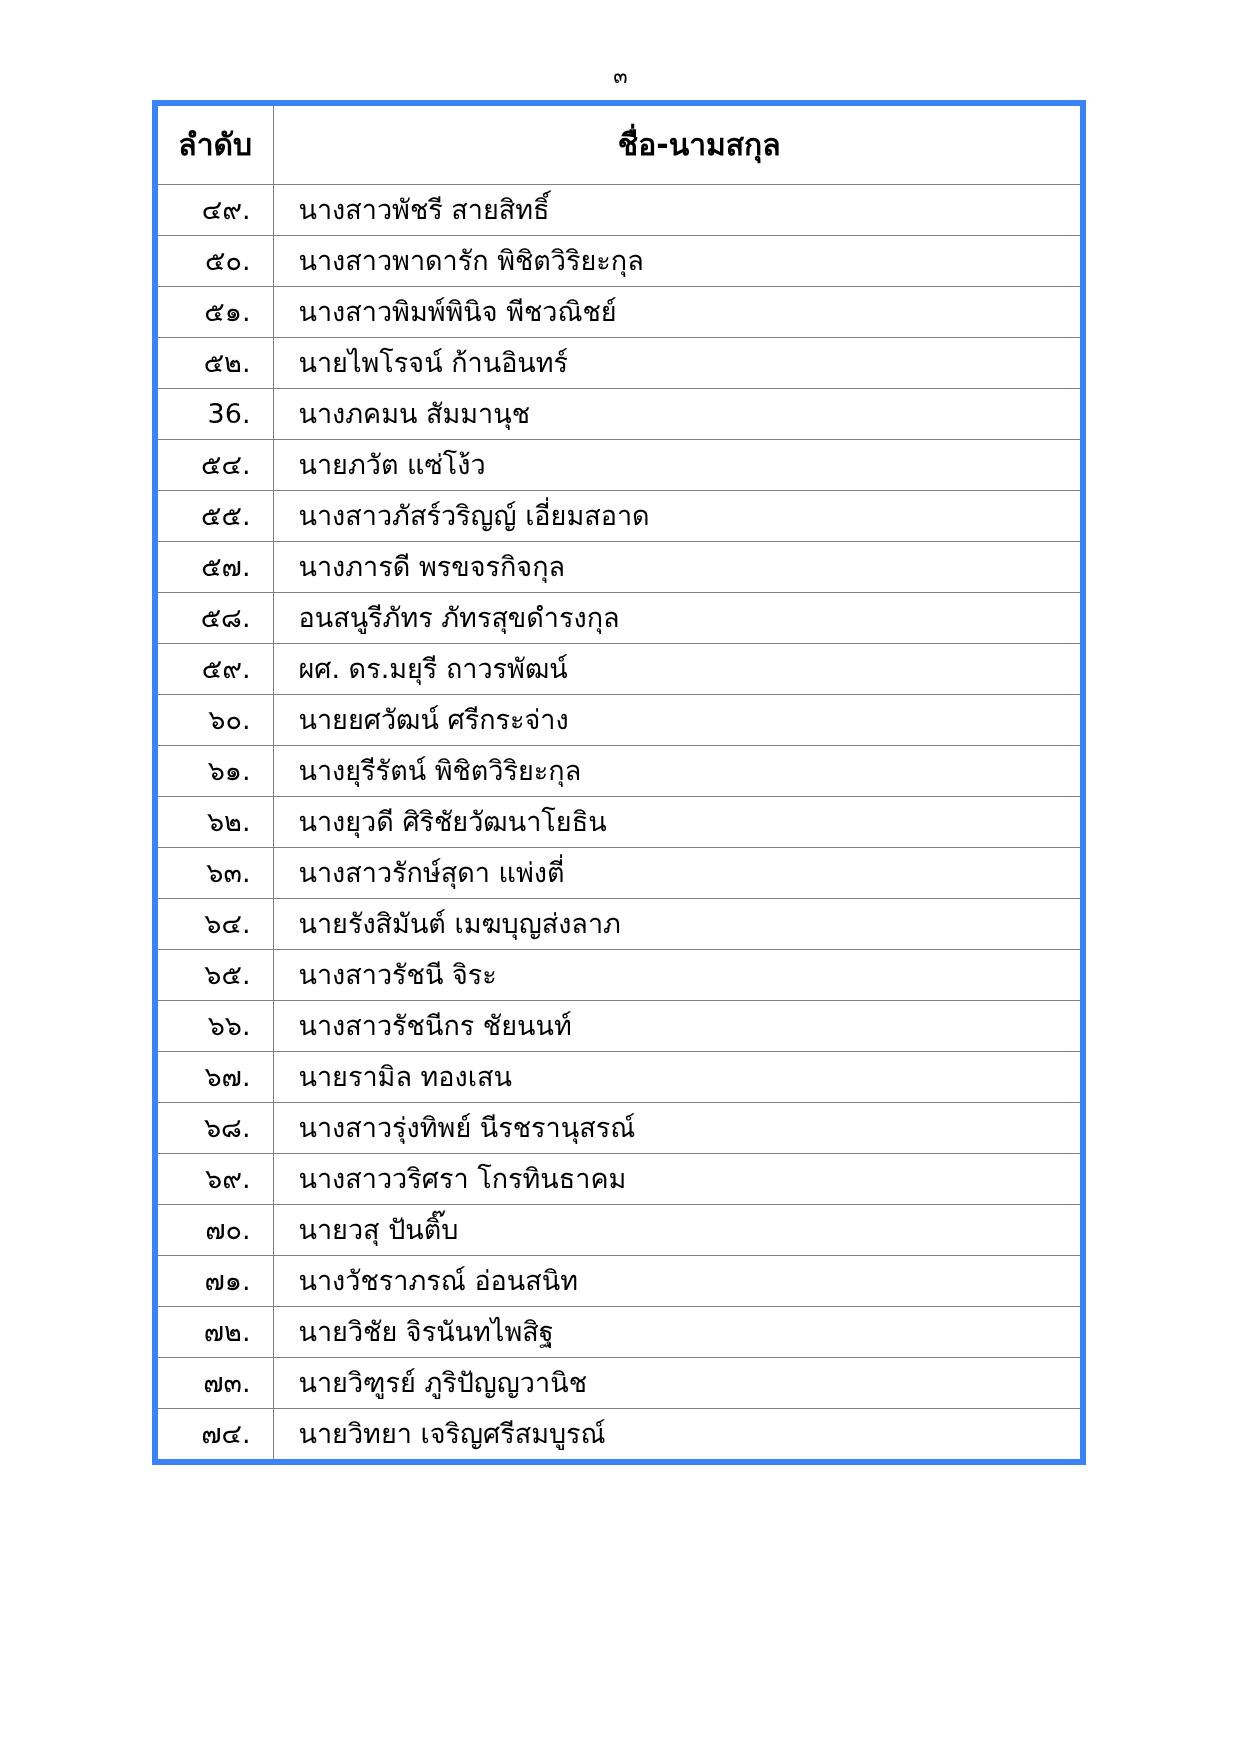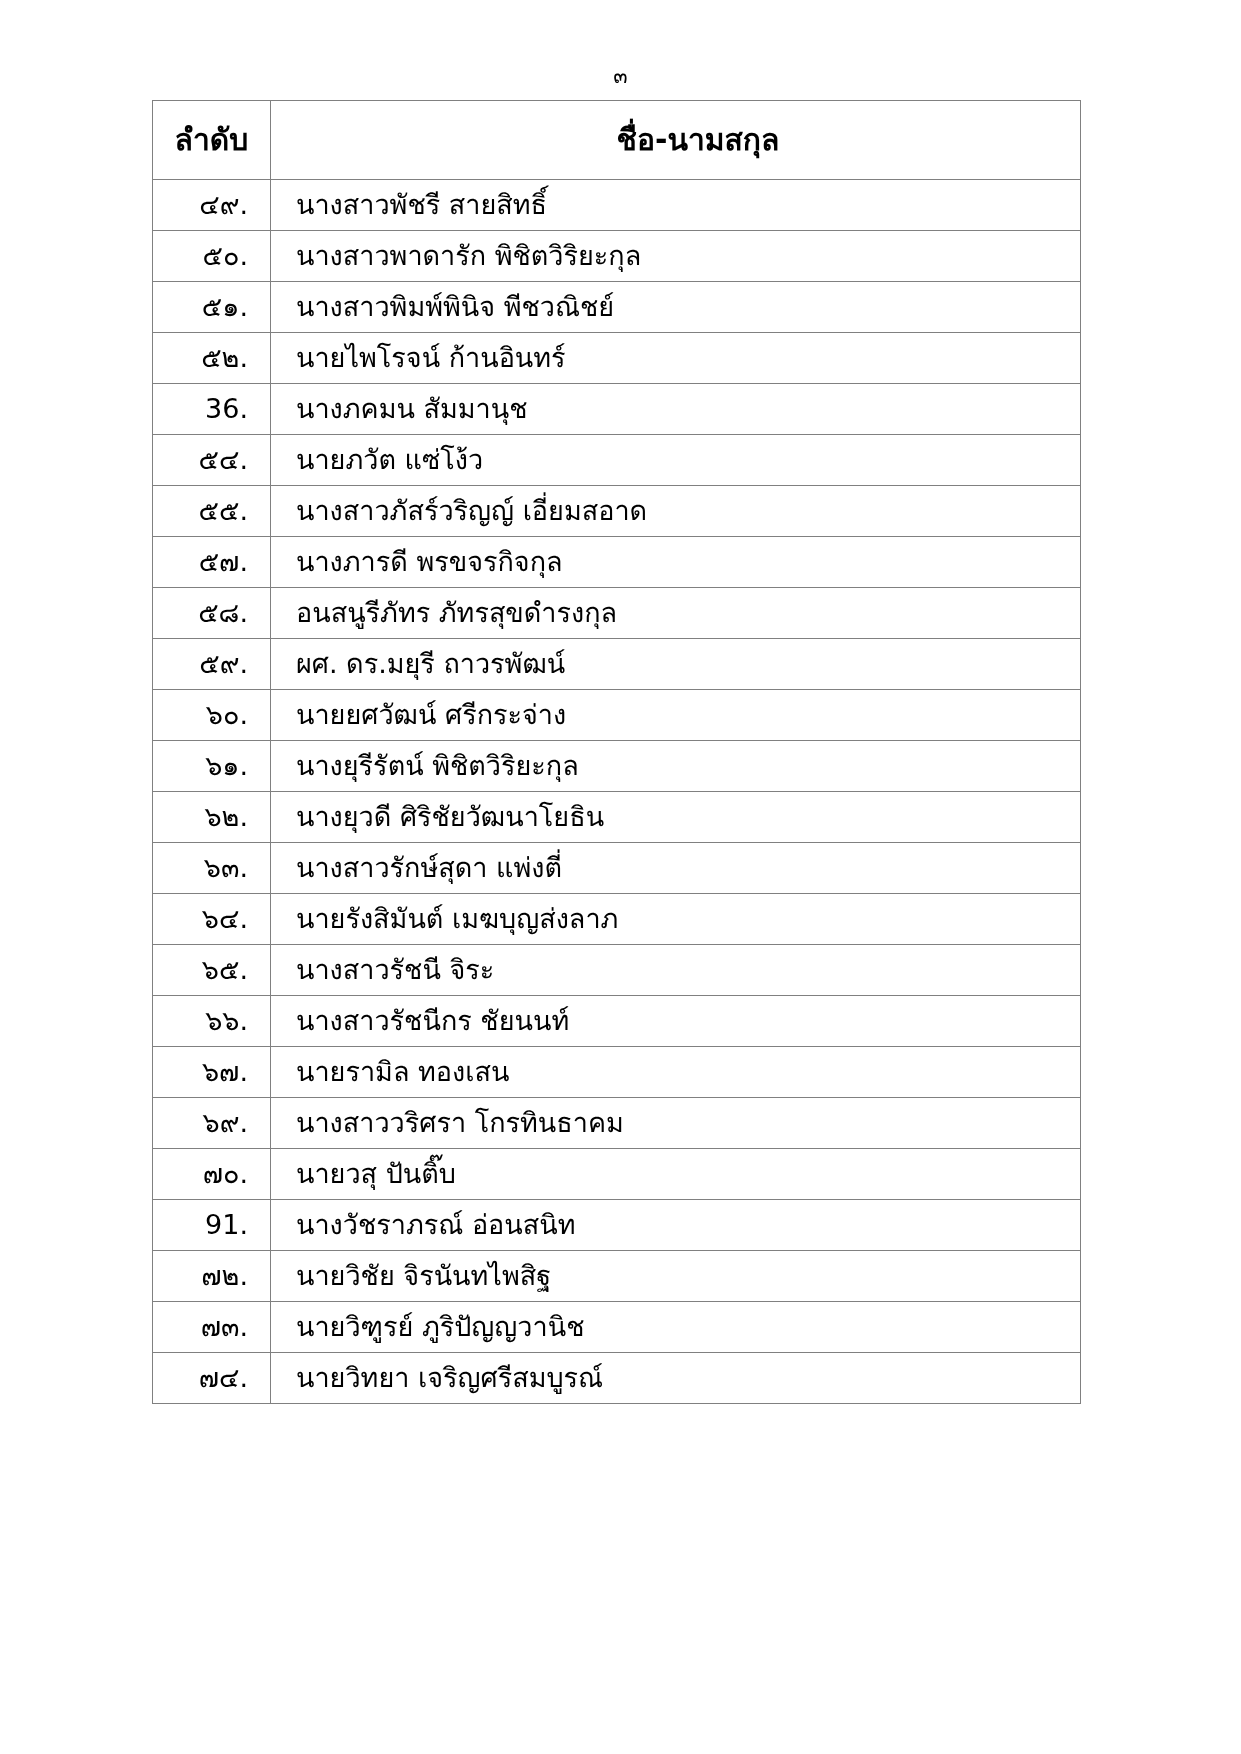--- a/index.html
+++ b/index.html
@@ -48,21 +48,21 @@
   table.name-table col.col-name  { width: 810px; }
 
   table.name-table th,
   table.name-table td {
     border: 1px solid #808080;
     padding: 0;
     vertical-align: middle;
   }
   
   table.name-table {
-    border: 1px solid #3b82f6;
+    border: 6px solid #3b82f6;
   }
   thead th {
     height: 78px;
     font-weight: bold;
     font-size: 30px;
     line-height: 40px;
     padding-bottom: 4px;
   }
   thead th.th-index {
     text-align: center;
@@ -174,29 +174,33 @@
           </tr>
           <tr>
             <td class="cell-index">๖๖.</td>
             <td class="cell-name">นางสาวรัชนีกร  ชัยนนท์</td>
           </tr>
           <tr>
             <td class="cell-index">๖๗.</td>
             <td class="cell-name">นายรามิล  ทองเสน</td>
           </tr>
           <tr>
+            <td class="cell-index">๖๘.</td>
+            <td class="cell-name">นางสาวรุ่งทิพย์  นีรชรานุสรณ์</td>
+          </tr>
+          <tr>
             <td class="cell-index">๖๙.</td>
             <td class="cell-name">นางสาววริศรา  โกรทินธาคม</td>
           </tr>
           <tr>
             <td class="cell-index">๗๐.</td>
             <td class="cell-name">นายวสุ  ปันติ๊บ</td>
           </tr>
           <tr>
-            <td class="cell-index">91.</td>
+            <td class="cell-index">๗๑.</td>
             <td class="cell-name">นางวัชราภรณ์  อ่อนสนิท</td>
           </tr>
           <tr>
             <td class="cell-index">๗๒.</td>
             <td class="cell-name">นายวิชัย  จิรนันทไพสิฐ</td>
           </tr>
           <tr>
             <td class="cell-index">๗๓.</td>
             <td class="cell-name">นายวิฑูรย์  ภูริปัญญวานิช</td>
           </tr>

